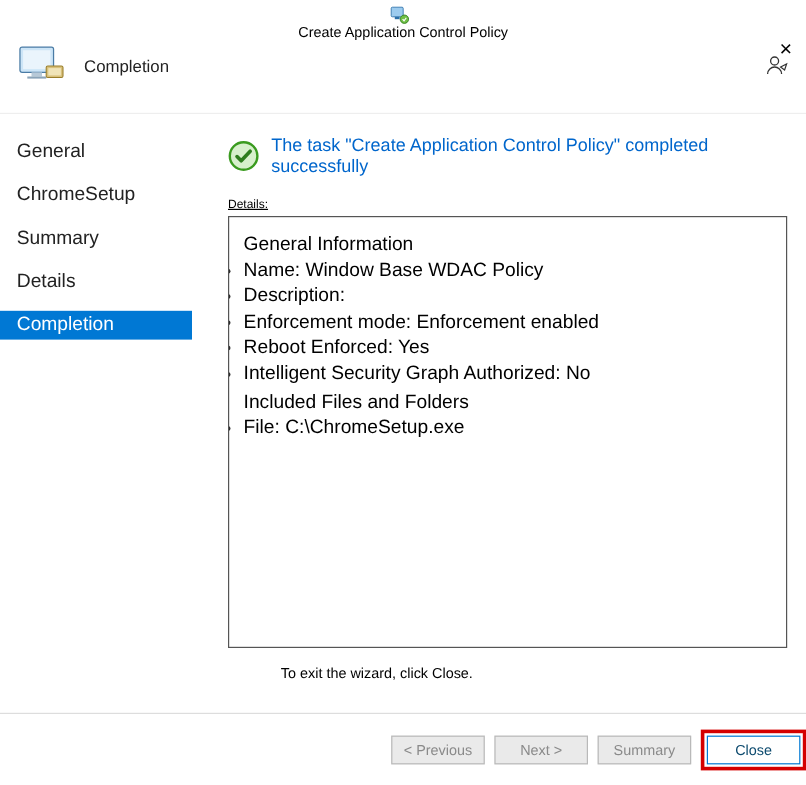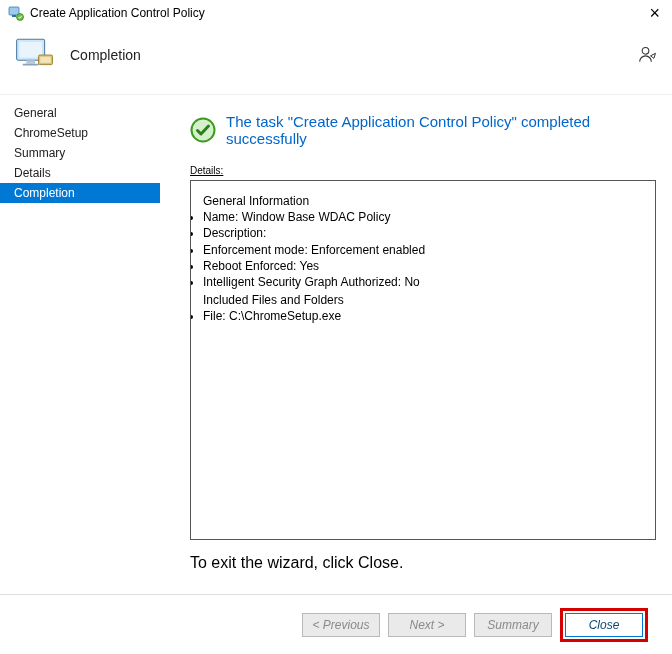--- a/index.html
+++ b/index.html
@@ -11,20 +11,21 @@
       width: 672px;
       height: 654px;
       position: relative;
       overflow: hidden;
     }
     .titlebar {
       display: flex;
       align-items: center;
       padding: 4px 8px 2px 8px;
       height: 24px;
+      flex-direction: column;
     }
     .titlebar .app-icon {
       width: 16px; height: 16px;
       margin-right: 6px;
       position: relative;
     }
     .titlebar .title { font-size: 12px; }
     .titlebar .close-x {
       margin-left: auto;
       font-size: 18px;
@@ -44,23 +45,24 @@
     .body {
       display: flex;
       height: calc(100% - 24px - 70px - 60px);
     }
     .sidebar {
       width: 160px;
       padding: 8px 0;
     }
     .sidebar-item {
       padding: 3px 14px;
-      font-size: 12px;
+      font-size: 16px;
       color: #222;
       cursor: default;
+      margin-top: 12px;
     }
     .sidebar-item.selected {
       background: #0078d4;
       color: #fff;
     }
     .content {
       flex: 1;
       padding: 18px 16px 0 30px;
       display: flex;
       flex-direction: column;
@@ -71,44 +73,44 @@
       align-items: center;
       margin-bottom: 18px;
     }
     .success-check { width: 26px; height: 26px; margin-right: 10px; flex-shrink:0;}
     .success-text { color: #0066cc; font-size: 15px; }
     .details-label { font-size: 10px; margin-bottom: 4px; text-decoration: underline; }
     .details-box {
       border: 1px solid #555;
       flex: 1;
       padding: 10px 12px;
-      font-size: 12px;
+      font-size: 16px;
       line-height: 1.35;
       overflow: auto;
       min-height: 310px;
       max-height: 360px;
     }
     .details-box ul {
       list-style: disc;
     }
     .exit-hint {
       margin-top: 14px;
-      font-size: 16px;
+      font-size: 12px;
+      margin-left: 44px;
     }
     .footer {
       position: absolute;
       bottom: 0; left: 0; right: 0;
       height: 60px;
       border-top: 1px solid #ddd;
       display: flex;
       align-items: center;
       justify-content: flex-end;
-      padding: 0 24px;
+      padding: 0 0;
       gap: 8px;
-      font-style: italic;
     }
     .btn {
       min-width: 78px;
       height: 24px;
       font-size: 12px;
       border: 1px solid #b9b9b9;
       background: #eaeaea;
       color: #8a8a8a;
       display: inline-flex;
       align-items: center;

